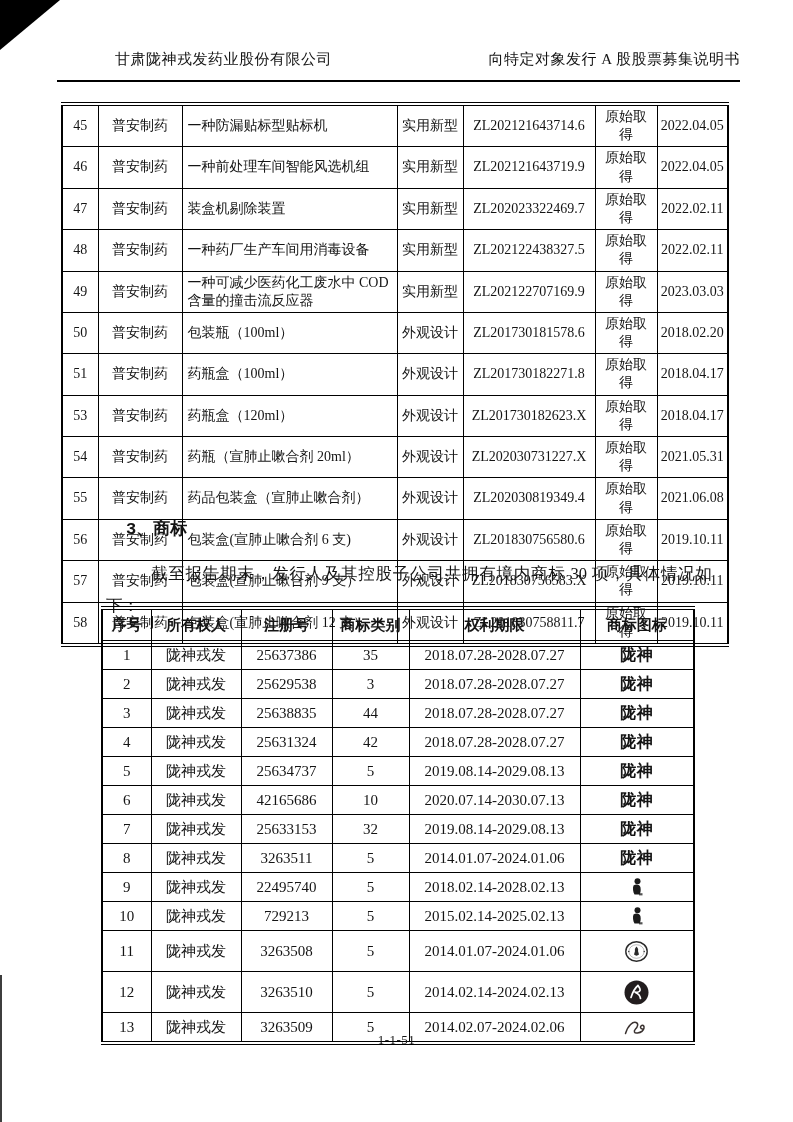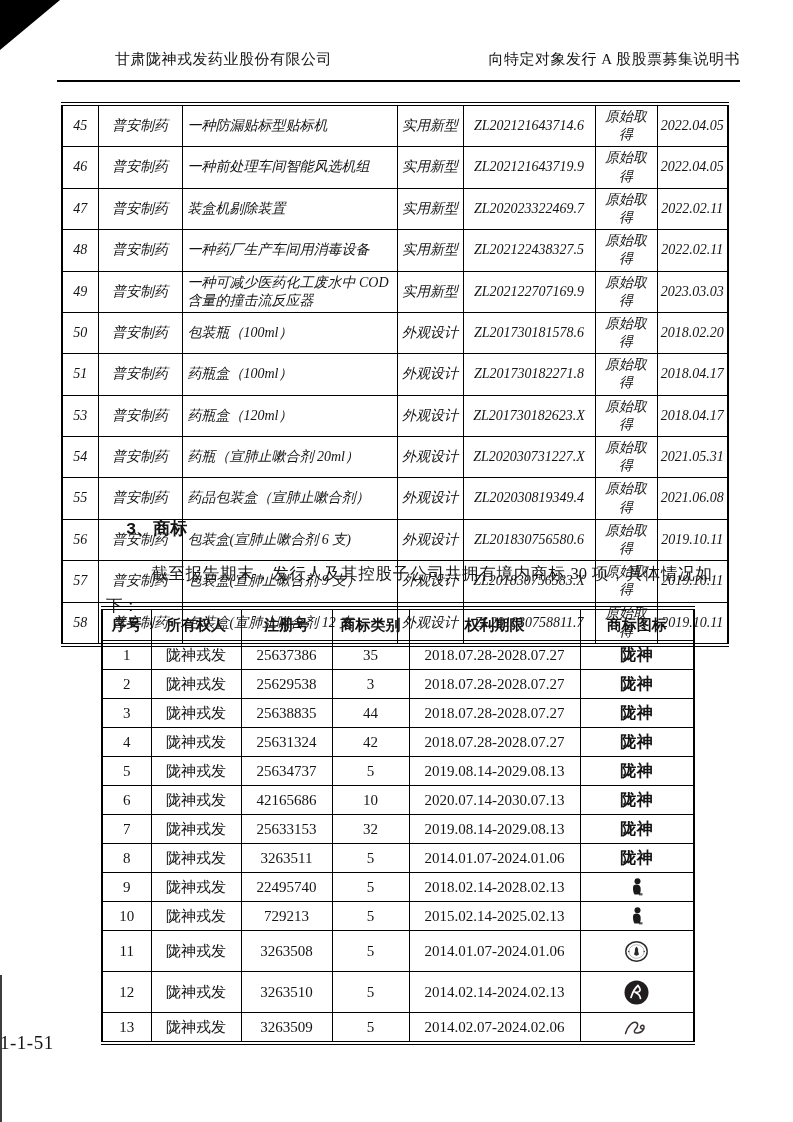--- a/index.html
+++ b/index.html
@@ -21,21 +21,21 @@
     position:absolute; top:50px; left:57px; width:683px;
     display:flex; justify-content:space-between; align-items:flex-end;
     border-bottom:2px solid #000; padding-bottom:11px;
     font-size:15px; letter-spacing:0.5px; white-space:nowrap;
   }
   .doc-header .hl { margin-left:58px; }
   
   .patent-table {
     position:absolute; top:102px; left:61px; width:666px;
     border-collapse:collapse; table-layout:fixed; font-size:14px;
-    border:2px solid #000; border-top:4px double #000; border-bottom:4px double #000;font-style:italic;
+    border:2px solid #000; border-top:4px double #000; border-bottom:4px double #000;
   }
   .patent-table td {
     border:1px solid #000; text-align:center; vertical-align:middle;
     padding:2px 3px; height:22px; line-height:1.3; overflow:hidden;
   }
   .patent-table td.left { text-align:left; padding-left:5px; }
   
   .section-heading {
     position:absolute; top:517px; left:126px;
     font-family:Liberation Mono, monospace;
@@ -58,21 +58,21 @@
   .trademark-table td {
     border:1px solid #000; text-align:center; vertical-align:middle;
     padding:1px 3px; height:26px; line-height:1.25;
   }
   .trademark-table tr.tall td { height:38px; }
   .wm { font-size:16px; font-weight:bold; letter-spacing:0.5px; }
   .mark-cell svg { vertical-align:middle; }
   
   .doc-footer {
     position:absolute; top:1032px; left:0; width:100%;
-    text-align:left; font-size:19px; letter-spacing:0.5px;
+    text-align:center; font-size:13px; letter-spacing:0.5px;
   }
 </style>
 </head>
 <body>
 
 <div class="page">
 
   <div class="corner-artifact"></div>
   <div class="edge-artifact-left"></div>
 

